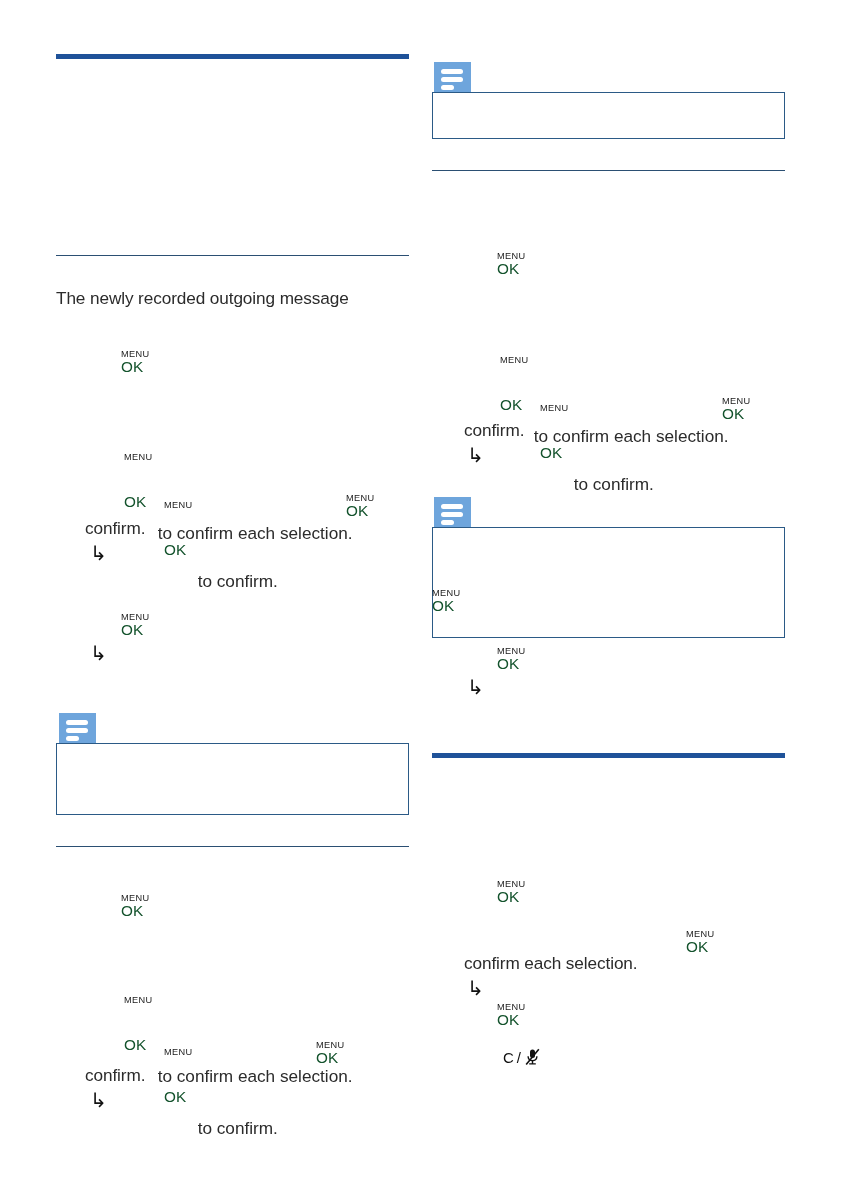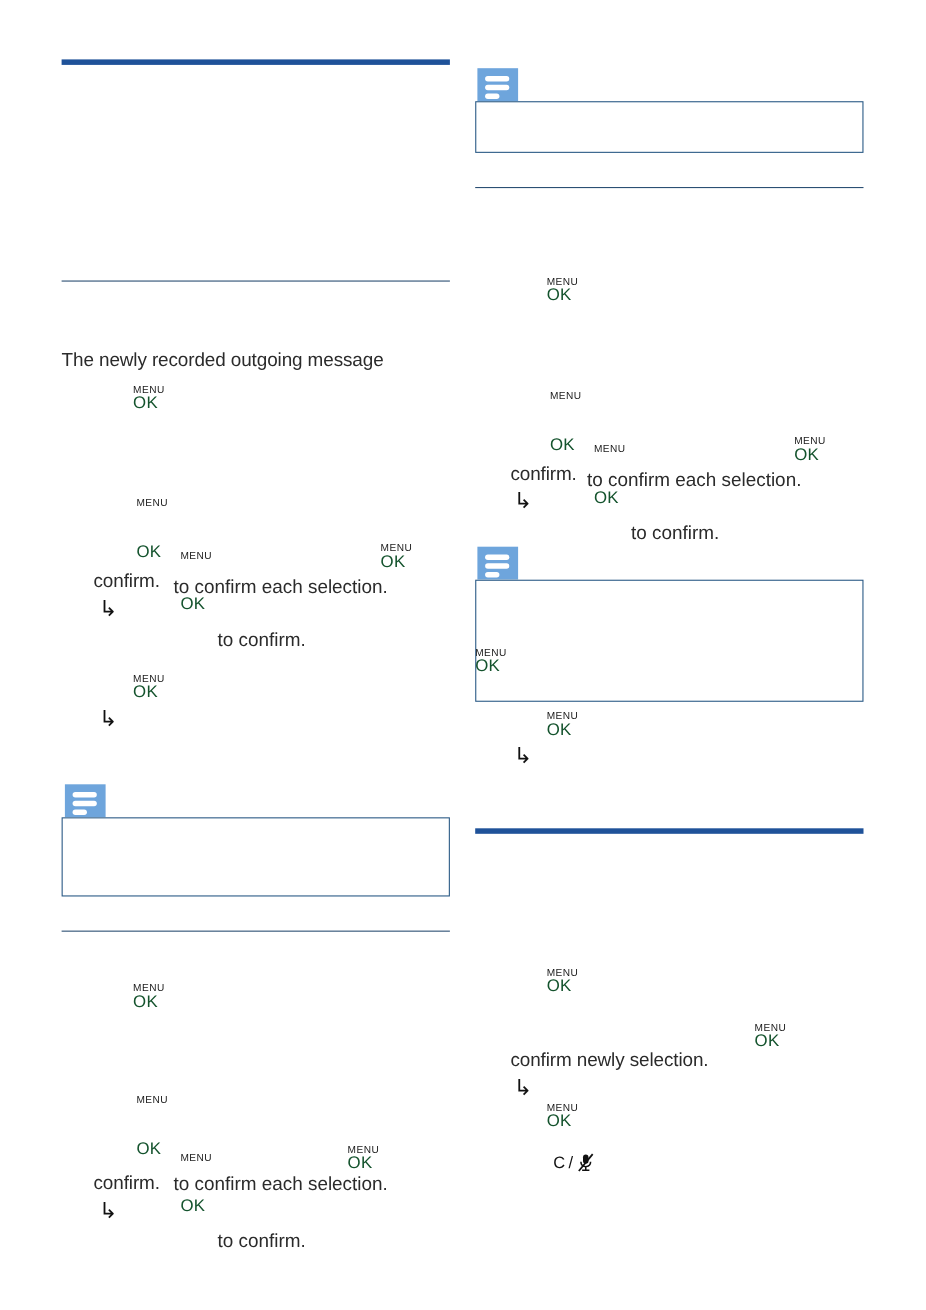--- a/index.html
+++ b/index.html
@@ -128,21 +128,21 @@
 </style>
 </head>
 <body>
 
 <div id="page">
 
   <div class="rule-thick" style="left:56px; top:54px; width:353px;"></div>
 
   <div class="rule-thin" style="left:56px; top:255px; width:353px;"></div>
 
-  <div class="body-text" style="left:56px; top:317px;">The newly recorded outgoing message</div>
+  <div class="body-text" style="left:56px; top:288px;">The newly recorded outgoing message</div>
 
   <div class="keycap" style="left:121px; top:349px;">
     <span class="k-menu">MENU</span>
     <span class="k-ok">OK</span>
   </div>
 
   <div class="keyrun" style="left:123px; top:420px;">
     <span class="keycap">
       <span class="k-menu">MENU</span>
       <span class="k-ok">OK</span>
@@ -283,21 +283,21 @@
   <div class="keycap" style="left:497px; top:879px;">
     <span class="k-menu">MENU</span>
     <span class="k-ok">OK</span>
   </div>
 
   <div class="keycap" style="left:686px; top:929px;">
     <span class="k-menu">MENU</span>
     <span class="k-ok">OK</span>
   </div>
 
-  <div class="body-text" style="left:464px; top:953px;">confirm newly selection.</div>
+  <div class="body-text" style="left:464px; top:953px;">confirm each selection.</div>
 
   <div class="arrow-glyph" style="left:467px; top:978px;">↳</div>
 
   <div class="keycap" style="left:497px; top:1002px;">
     <span class="k-menu">MENU</span>
     <span class="k-ok">OK</span>
   </div>
 
   <div class="mute-run" style="left:503px; top:1048px;">
     <span class="c-char">C</span>

